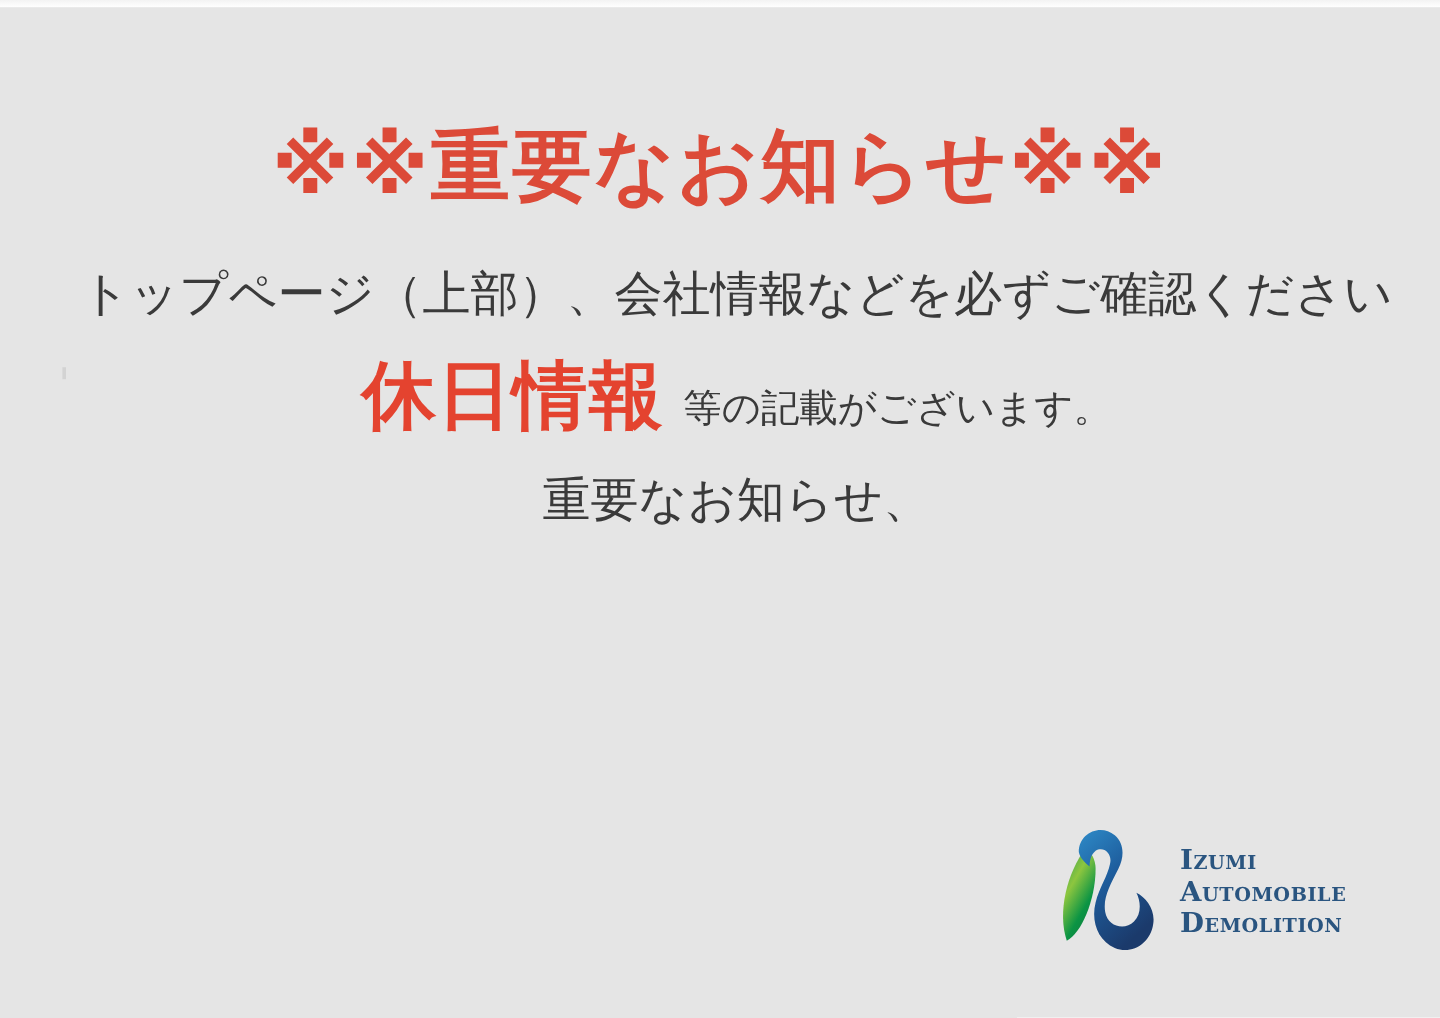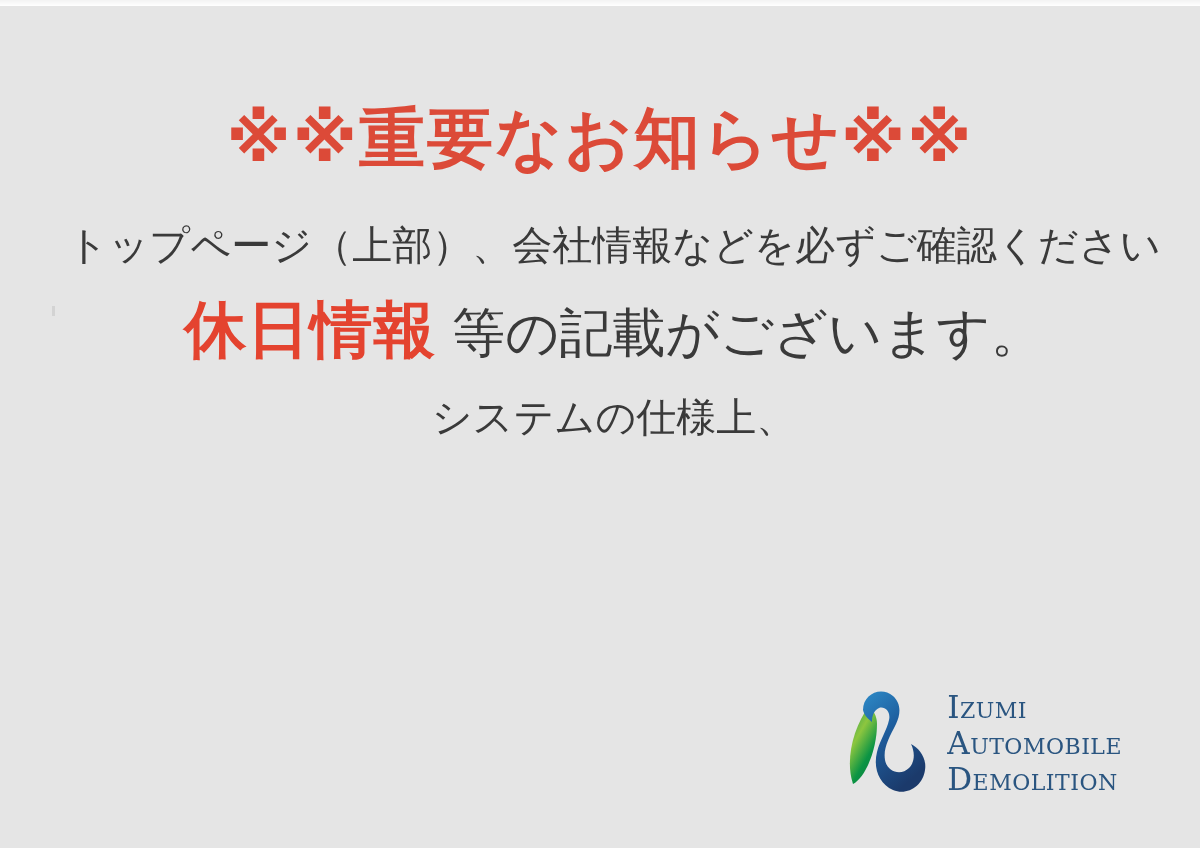--- a/index.html
+++ b/index.html
@@ -89,21 +89,21 @@
 
   .emphasis-red {
     color: #E4432F;
     font-size: 62px;
     font-weight: 700;
     line-height: 1;
     letter-spacing: 1px;
   }
 
   .emphasis-tail {
-    font-size: 53px;
+    font-size: 32px;
     color: #3a3a3a;
     font-weight: 500;
   }
 
   
   .logo-area {
     position: absolute;
     right: 78px;
     bottom: 48px;
     display: flex;
@@ -118,24 +118,25 @@
   .logo-wordmark {
     display: flex;
     flex-direction: column;
     justify-content: center;
     color: #2A5580;
     font-family: "DejaVu Serif", "Liberation Serif", serif;
     line-height: 1.16;
   }
   .logo-wordmark span {
     font-variant: small-caps;
-    font-size: 31px;
+    font-size: 23px;
     letter-spacing: .5px;
     white-space: nowrap;
     color: #2A5580;
+    font-weight: bold;
   }
 </style>
 </head>
 <body>
 
 <div class="notice-sheet">
 
   <div class="scan-edge-top"></div>
   <div class="scan-speck"></div>
 
@@ -143,21 +144,21 @@
 
   <div class="notice-body">
 
     <div class="body-line line-1">トップページ（上部）、会社情報などを必ずご確認ください</div>
 
     <div class="body-line line-2">
       <span class="emphasis-red">休日情報</span>
       <span class="emphasis-tail">等の記載がございます。</span>
     </div>
 
-    <div class="body-line line-3">システムの仕様上、</div>
+    <div class="body-line line-3">重要なお知らせ、</div>
 
 
 
   </div>
 
   <div class="logo-area">
 
     <svg class="logo-mark" viewBox="0 0 96 112">
       <defs>
         <linearGradient id="gradBlue" x1="0" y1="0" x2="0.55" y2="1">

